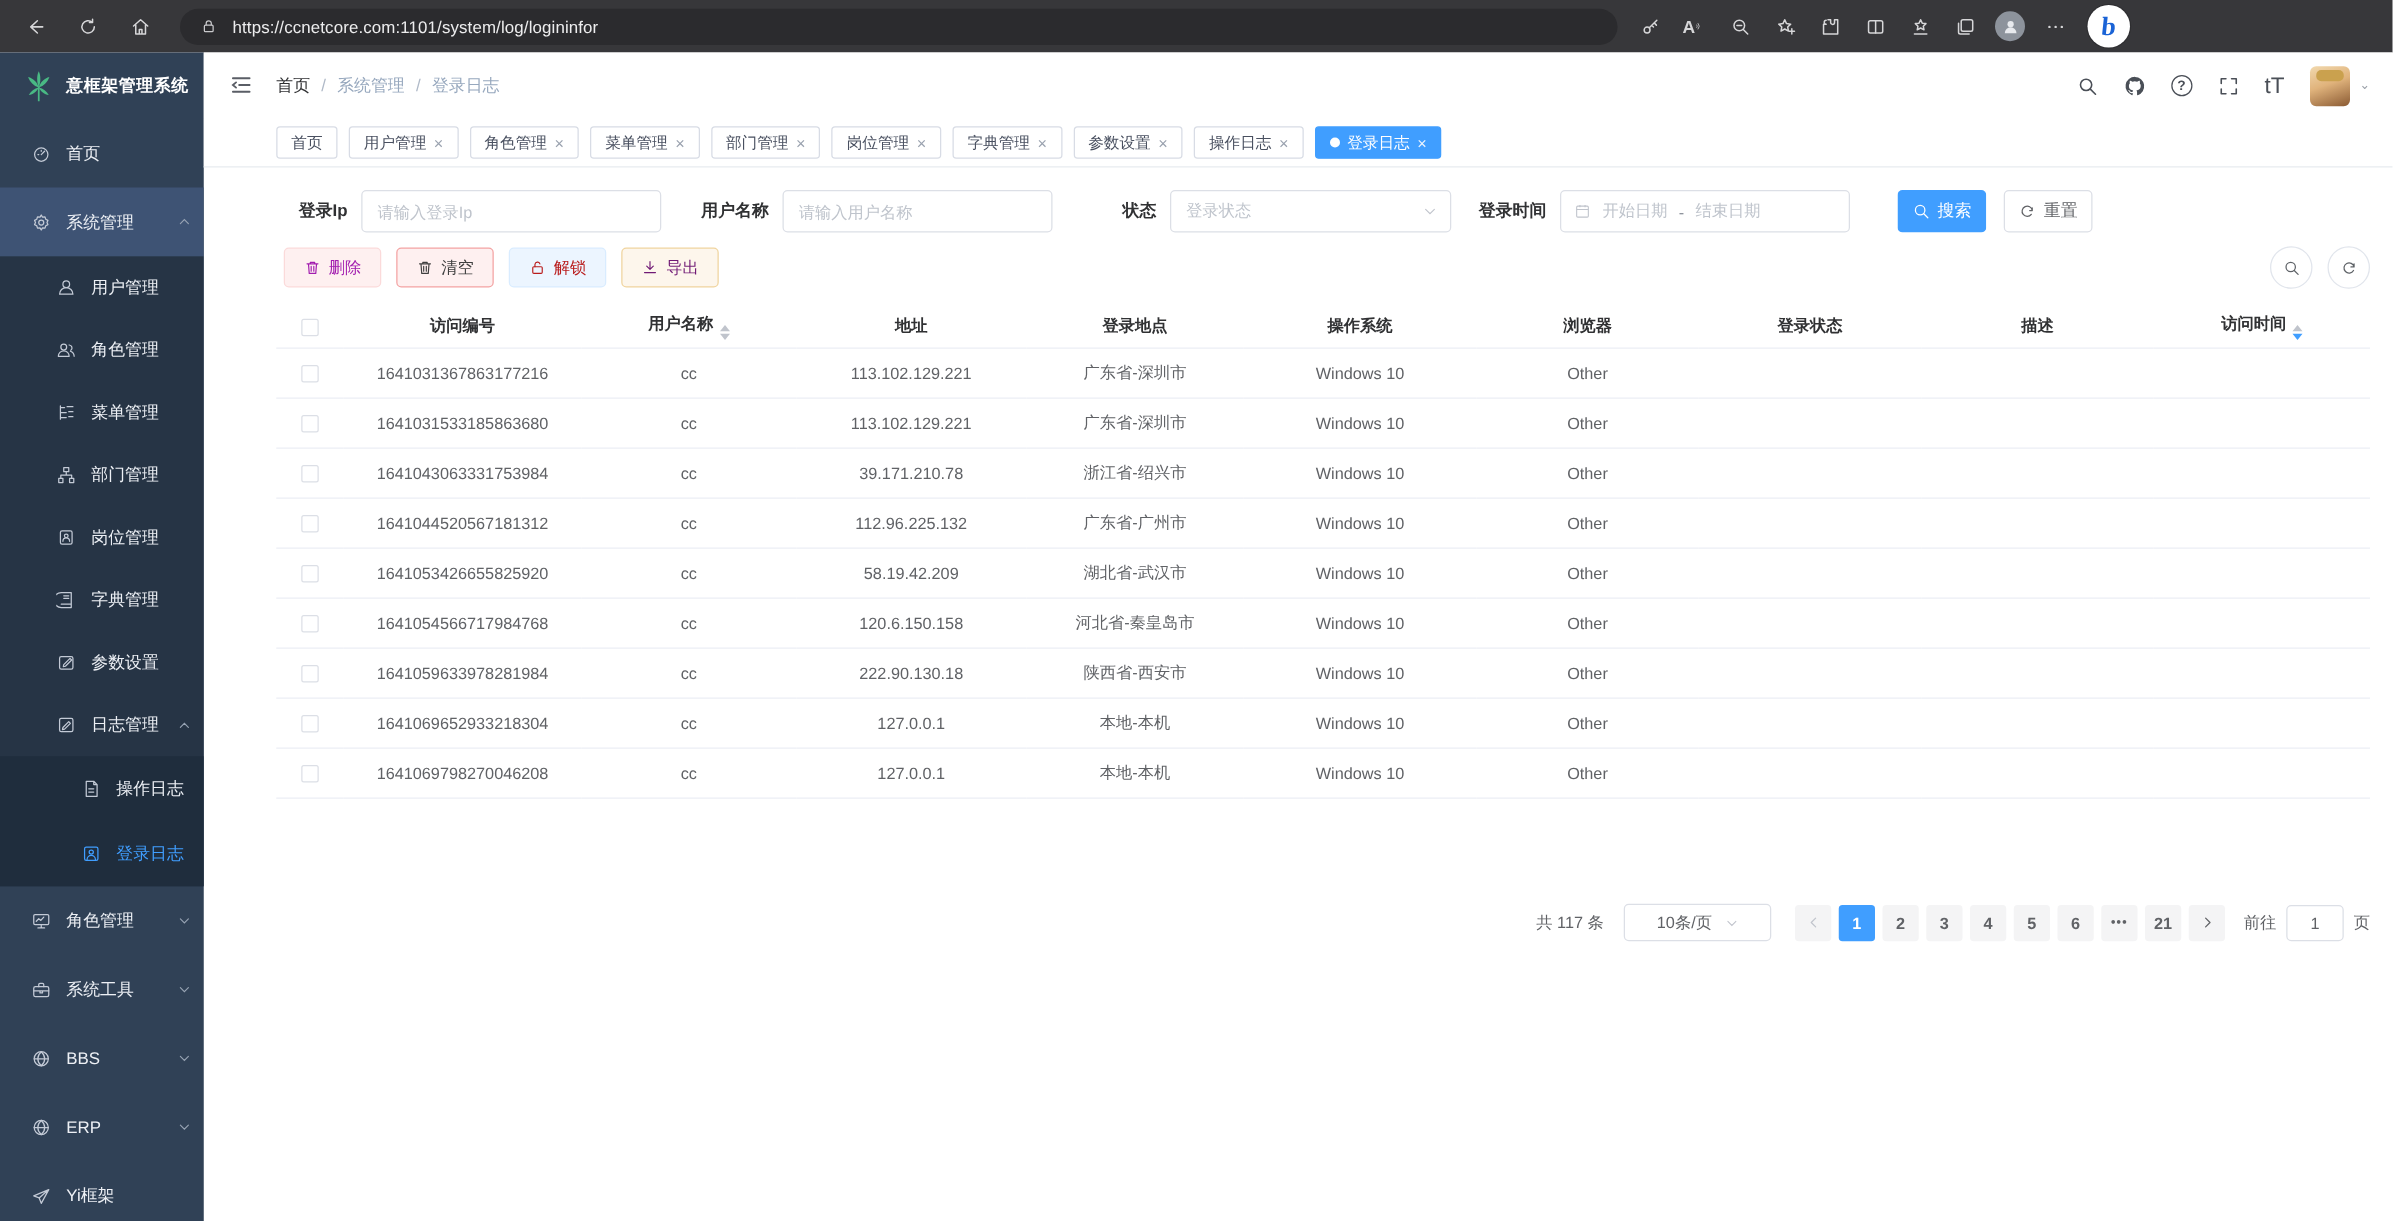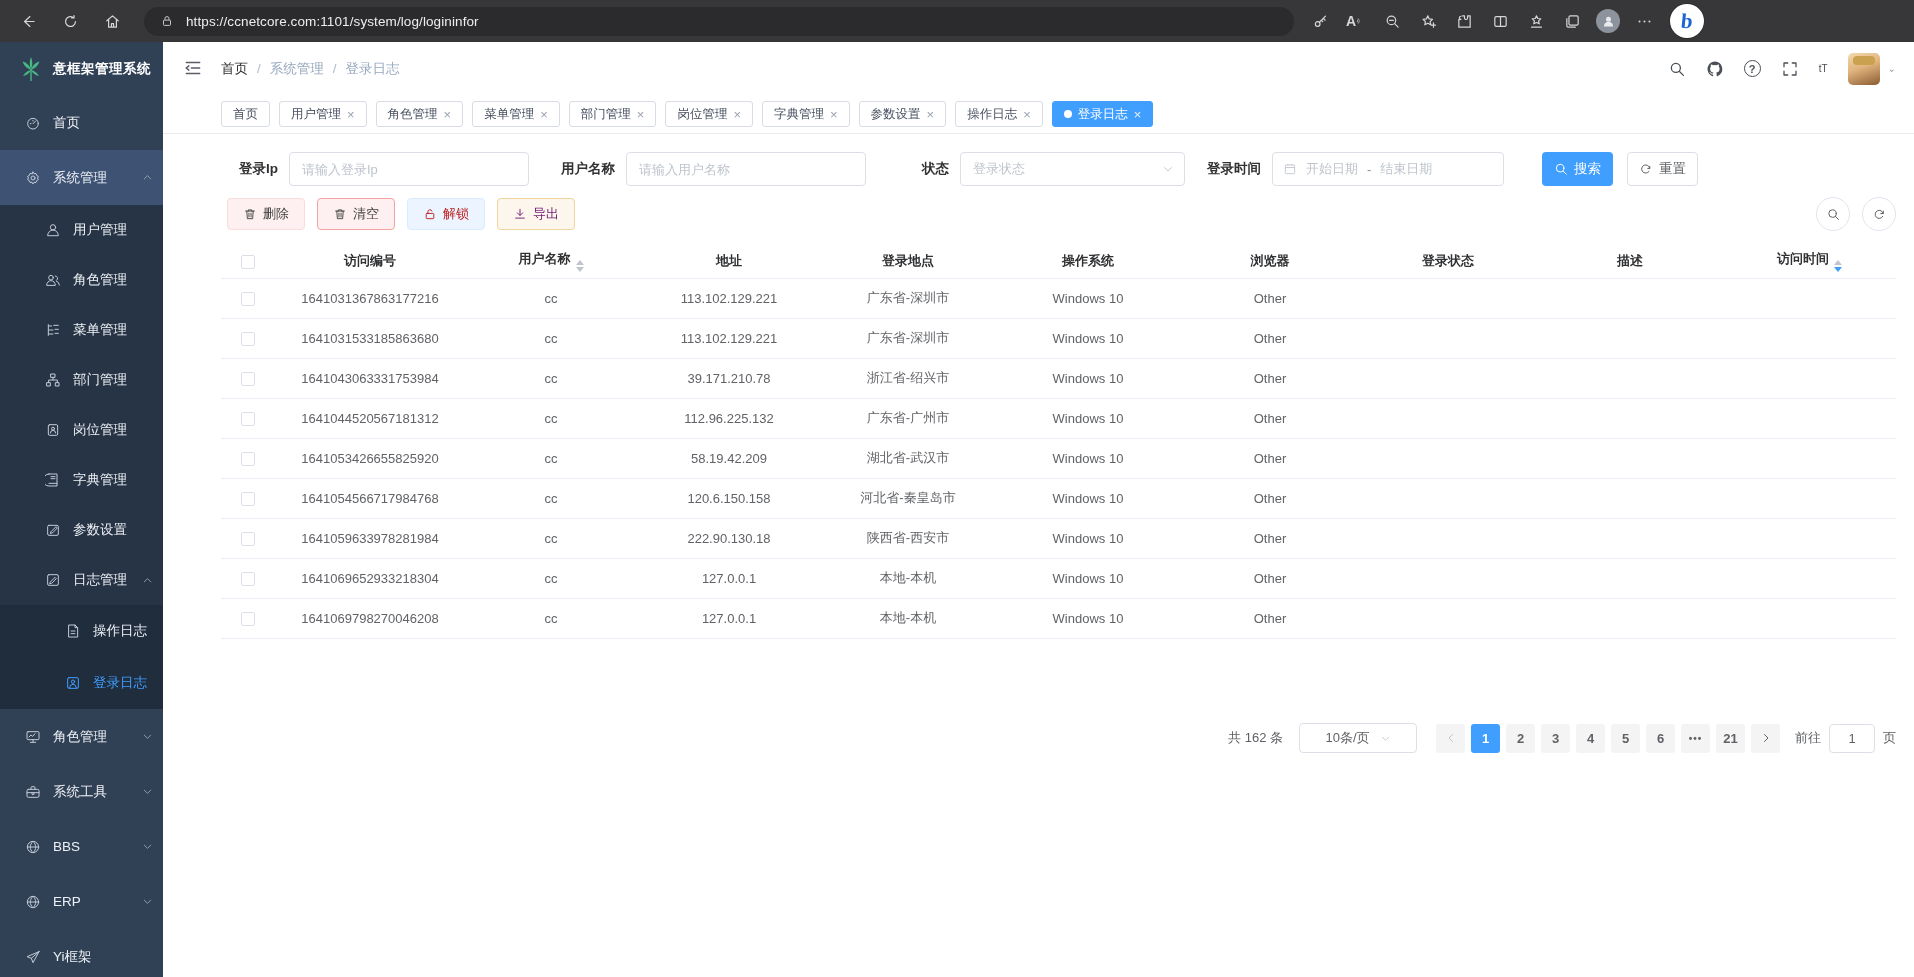--- a/index.html
+++ b/index.html
@@ -42,21 +42,21 @@
   .fold-icon{width:22px;height:22px;color:#5a5e66;display:flex;margin-right:16px;cursor:pointer;}
   .fold-icon svg{width:20px;height:20px;stroke:currentColor;fill:none;stroke-width:1.8;stroke-linecap:round;}
   .breadcrumb{display:flex;align-items:center;gap:9px;font-size:13.5px;}
   .bc-home{color:#303133;cursor:pointer;}
   .bc-sep{color:#b0bac8;}
   .bc-item{color:#97a8be;}
   .hdr-right{margin-left:auto;display:flex;align-items:center;gap:20px;color:#5a5e66;}
   .hicon{display:flex;align-items:center;justify-content:center;cursor:pointer;color:#4a4f57;}
   .hicon svg{width:18px;height:18px;stroke:currentColor;fill:none;stroke-width:1.7;stroke-linecap:round;stroke-linejoin:round;}
   .help-badge{width:17px;height:17px;border:1.6px solid #4a4f57;border-radius:50%;font-size:11px;font-weight:bold;display:flex;align-items:center;justify-content:center;}
-  .tT{font-size:10px;font-weight:normal;letter-spacing:0;text-align:right;}
+  .tT{font-size:18px;font-weight:normal;letter-spacing:0;text-align:right;}
   .hdr-avatar{width:32px;height:32px;border-radius:5px;background:linear-gradient(160deg,#f2d9ae 0%,#e0b37c 45%,#8a5a33 100%);position:relative;overflow:hidden;cursor:pointer;}
   .hdr-avatar:before{content:"";position:absolute;top:3px;left:5px;right:5px;height:9px;border-radius:4px;background:#caa14e;}
   .hdr-caret{color:#9aa0a8;font-size:10px;margin-left:-12px;cursor:pointer;}
 
   
   .tabs-row{position:absolute;top:95px;left:163px;width:1751px;height:39px;background:#fff;border-bottom:1px solid #e8ebf0;display:flex;align-items:center;padding-left:58px;gap:9px;}
   .chip{height:26px;display:inline-flex;align-items:center;padding:0 11px;border:1px solid #d8dce5;border-radius:3px;background:#fff;font-size:12.5px;color:#495060;cursor:pointer;gap:6px;white-space:nowrap;}
   .chip .x{font-size:13px;color:#9aa2af;line-height:1;cursor:pointer;}
   .chip.active{background:#409eff;border-color:#409eff;color:#fff;}
   .chip.active .x{color:#eaf3ff;}
@@ -76,21 +76,21 @@
   .f-date .dsep{color:#8a9099;}
   .btn{height:34px;border-radius:4px;display:inline-flex;align-items:center;justify-content:center;font-size:13.5px;cursor:pointer;gap:6px;border:1px solid transparent;padding:0 11px;white-space:nowrap;}
   .btn svg{width:14px;height:14px;stroke:currentColor;fill:none;stroke-width:1.7;stroke-linecap:round;stroke-linejoin:round;}
   .btn-search{background:#409eff;color:#fff;margin-left:38px;}
   .btn-reset{background:#fff;color:#606266;border-color:#dcdfe6;margin-left:14px;}
 
   
   .toolbar-row{position:absolute;top:197px;left:227px;width:1669px;display:flex;align-items:center;}
   .tbtn{height:32px;border-radius:4px;display:inline-flex;align-items:center;padding:0 15px;font-size:13px;gap:6px;cursor:pointer;margin-right:12px;border:1px solid transparent;}
   .tbtn svg{width:14px;height:14px;stroke:currentColor;fill:none;stroke-width:1.6;stroke-linecap:round;stroke-linejoin:round;}
-  .tbtn-del{background:#fef0f0;border-color:#fbdada;color:#404040;}
+  .tbtn-del{background:#fef0f0;border-color:#fbdada;color:#a21caf;}
   .tbtn-clear{background:#fef0f0;border-color:#f3a2a2;color:#404040;font-family:Liberation Serif, serif;}
   .tbtn-unlock{background:#ecf5ff;border-color:#d9ecff;color:#b91c1c;}
   .tbtn-export{background:#fdf6ec;border-color:#f0d49e;color:#701a75;}
   .tb-right{margin-left:auto;display:flex;gap:12px;}
   .circle-btn{width:34px;height:34px;border-radius:50%;border:1px solid #e1e5ec;background:#fff;display:flex;align-items:center;justify-content:center;color:#5f6368;cursor:pointer;}
   .circle-btn svg{width:15px;height:15px;stroke:currentColor;fill:none;stroke-width:1.6;stroke-linecap:round;stroke-linejoin:round;}
 
   
   .table-wrap{position:absolute;top:244px;left:221px;width:1675px;}
   table{width:100%;border-collapse:collapse;table-layout:fixed;}
@@ -499,21 +499,21 @@
       <span class="chip-dot"></span>
       <span>登录日志</span>
       <span class="x">×</span>
     </span>
 </div>
 
 <div class="filter-row">
   <span class="f-label">登录Ip</span>
   <input class="f-input" style="width: 240px;" placeholder="请输入登录Ip">
   <span class="f-label" style="margin-left:32px">用户名称</span>
-  <input class="f-input" style="width: 240px;" placeholder="请输入用户名称">
+  <input class="f-input" style="width: 216px;" placeholder="请输入用户名称">
   <span class="f-label" style="margin-left:56px">状态</span>
   <div class="f-select">
     <span>登录状态</span>
     <span class="sel-caret">
         <svg viewBox="0 0 24 24">
           <path d="M5 9 L12 16 L19 9"></path>
         </svg>
       </span>
   </div>
   <span class="f-label" style="margin-left:22px">登录时间</span>
@@ -735,21 +735,21 @@
           <td>Other</td>
           <td></td>
           <td></td>
           <td></td>
         </tr>
       </tbody>
   </table>
 </div>
 
 <div class="pagination">
-  <span class="pg-total">共 162 条</span>
+  <span class="pg-total">共 117 条</span>
   <div class="pg-size">
     <span>10条/页</span>
     <svg viewBox="0 0 24 24">
         <path d="M5 9 L12 16 L19 9"></path>
       </svg>
   </div>
   <span class="pg-btn prev">
       <svg viewBox="0 0 24 24">
         <path d="M15 5 L8 12 L15 19"></path>
       </svg>

